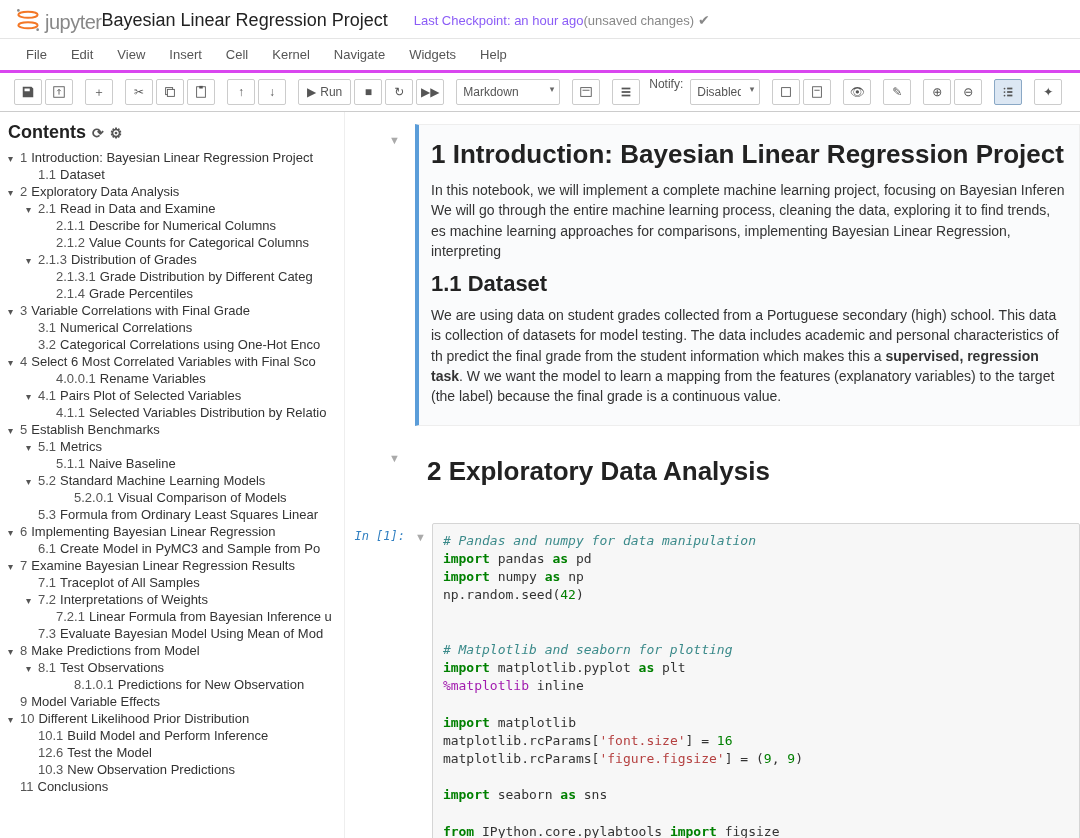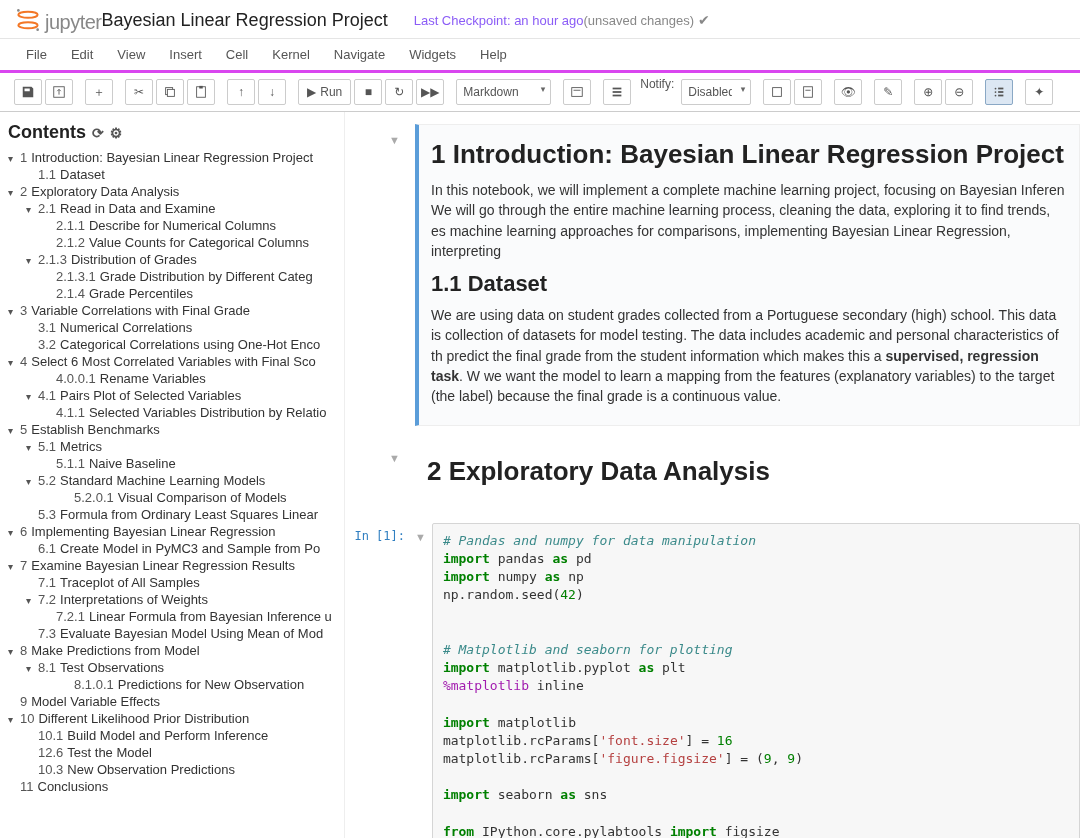--- a/index.html
+++ b/index.html
@@ -54,21 +54,21 @@
 .cell { margin: 0 0 16px 0; padding-left: 70px; position: relative; }
 .cell .collapse-toggle { position: absolute; left: 44px; top: 10px; color: #aaa; font-size: 11px; cursor: pointer; }
 .md-cell.selected .rendered { border-left: 4px solid #5b9dd9; padding-left: 12px; background: #fafbfc; border-top: 1px solid #eee; border-bottom: 1px solid #eee; border-right: 1px solid #eee; }
 .rendered { padding: 8px 12px 10px 12px; }
 .rendered h1 { font-size: 26px; font-weight: bold; margin: 6px 0 10px; color: #222; }
 .rendered h2 { font-size: 22px; font-weight: bold; margin: 10px 0 8px; color: #222; }
 .rendered p { font-size: 14px; line-height: 1.45; color: #333; margin-bottom: 8px; }
 
 .code-cell { padding-left: 0; }
 .code-row { display: flex; align-items: flex-start; }
-.prompt { width: 70px; text-align: right; padding: 6px 10px 0 0; font-family: monospace; font-size: 12px; color: #307fc1; }
+.prompt { width: 70px; text-align: right; padding: 6px 10px 0 0; font-family: monospace; font-size: 12px; color: #307fc1; font-style: italic; }
 .code-toggle { color: #aaa; font-size: 11px; padding: 8px 6px 0 0; cursor: pointer; }
 .code-box { flex: 1; border: 1px solid #d5d5d5; background: #f7f7f7; border-radius: 2px; padding: 8px 10px; font-family: Menlo, Monaco, monospace; font-size: 13px; line-height: 1.4; white-space: pre; overflow-x: hidden; }
 .code-box .cmt { color: #3b8a8a; font-style: italic; }
 .code-box .kw { color: #008000; font-weight: bold; }
 .code-box .str { color: #b54141; }
 .code-box .num2 { color: #008000; }
 .code-box .mag { color: #a21caf; }
 
 svg.ic { width: 14px; height: 14px; }
 </style>
@@ -150,21 +150,21 @@
   <button class="tb-btn">
       <span>■</span>
     </button>
   <button class="tb-btn">
       <span>↻</span>
     </button>
   <button class="tb-btn">
       <span>▶▶</span>
     </button>
   <div class="tb-sep"></div>
-  <span class="sel-wrap"><select class="tb-select" style="width:95px"><option>Markdown</option></select></span>
+  <span class="sel-wrap"><select class="tb-select" style="width:104px"><option>Markdown</option></select></span>
   <div class="tb-sep"></div>
   <button class="tb-btn">
       <svg class="ic" viewBox="0 0 16 16">
         <rect x="2" y="3" width="12" height="10" fill="none" stroke="#555"></rect>
         <line x1="4" y1="6" x2="12" y2="6" stroke="#555"></line>
       </svg>
     </button>
   <div class="tb-sep"></div>
   <button class="tb-btn">
       <svg class="ic" viewBox="0 0 16 16">

